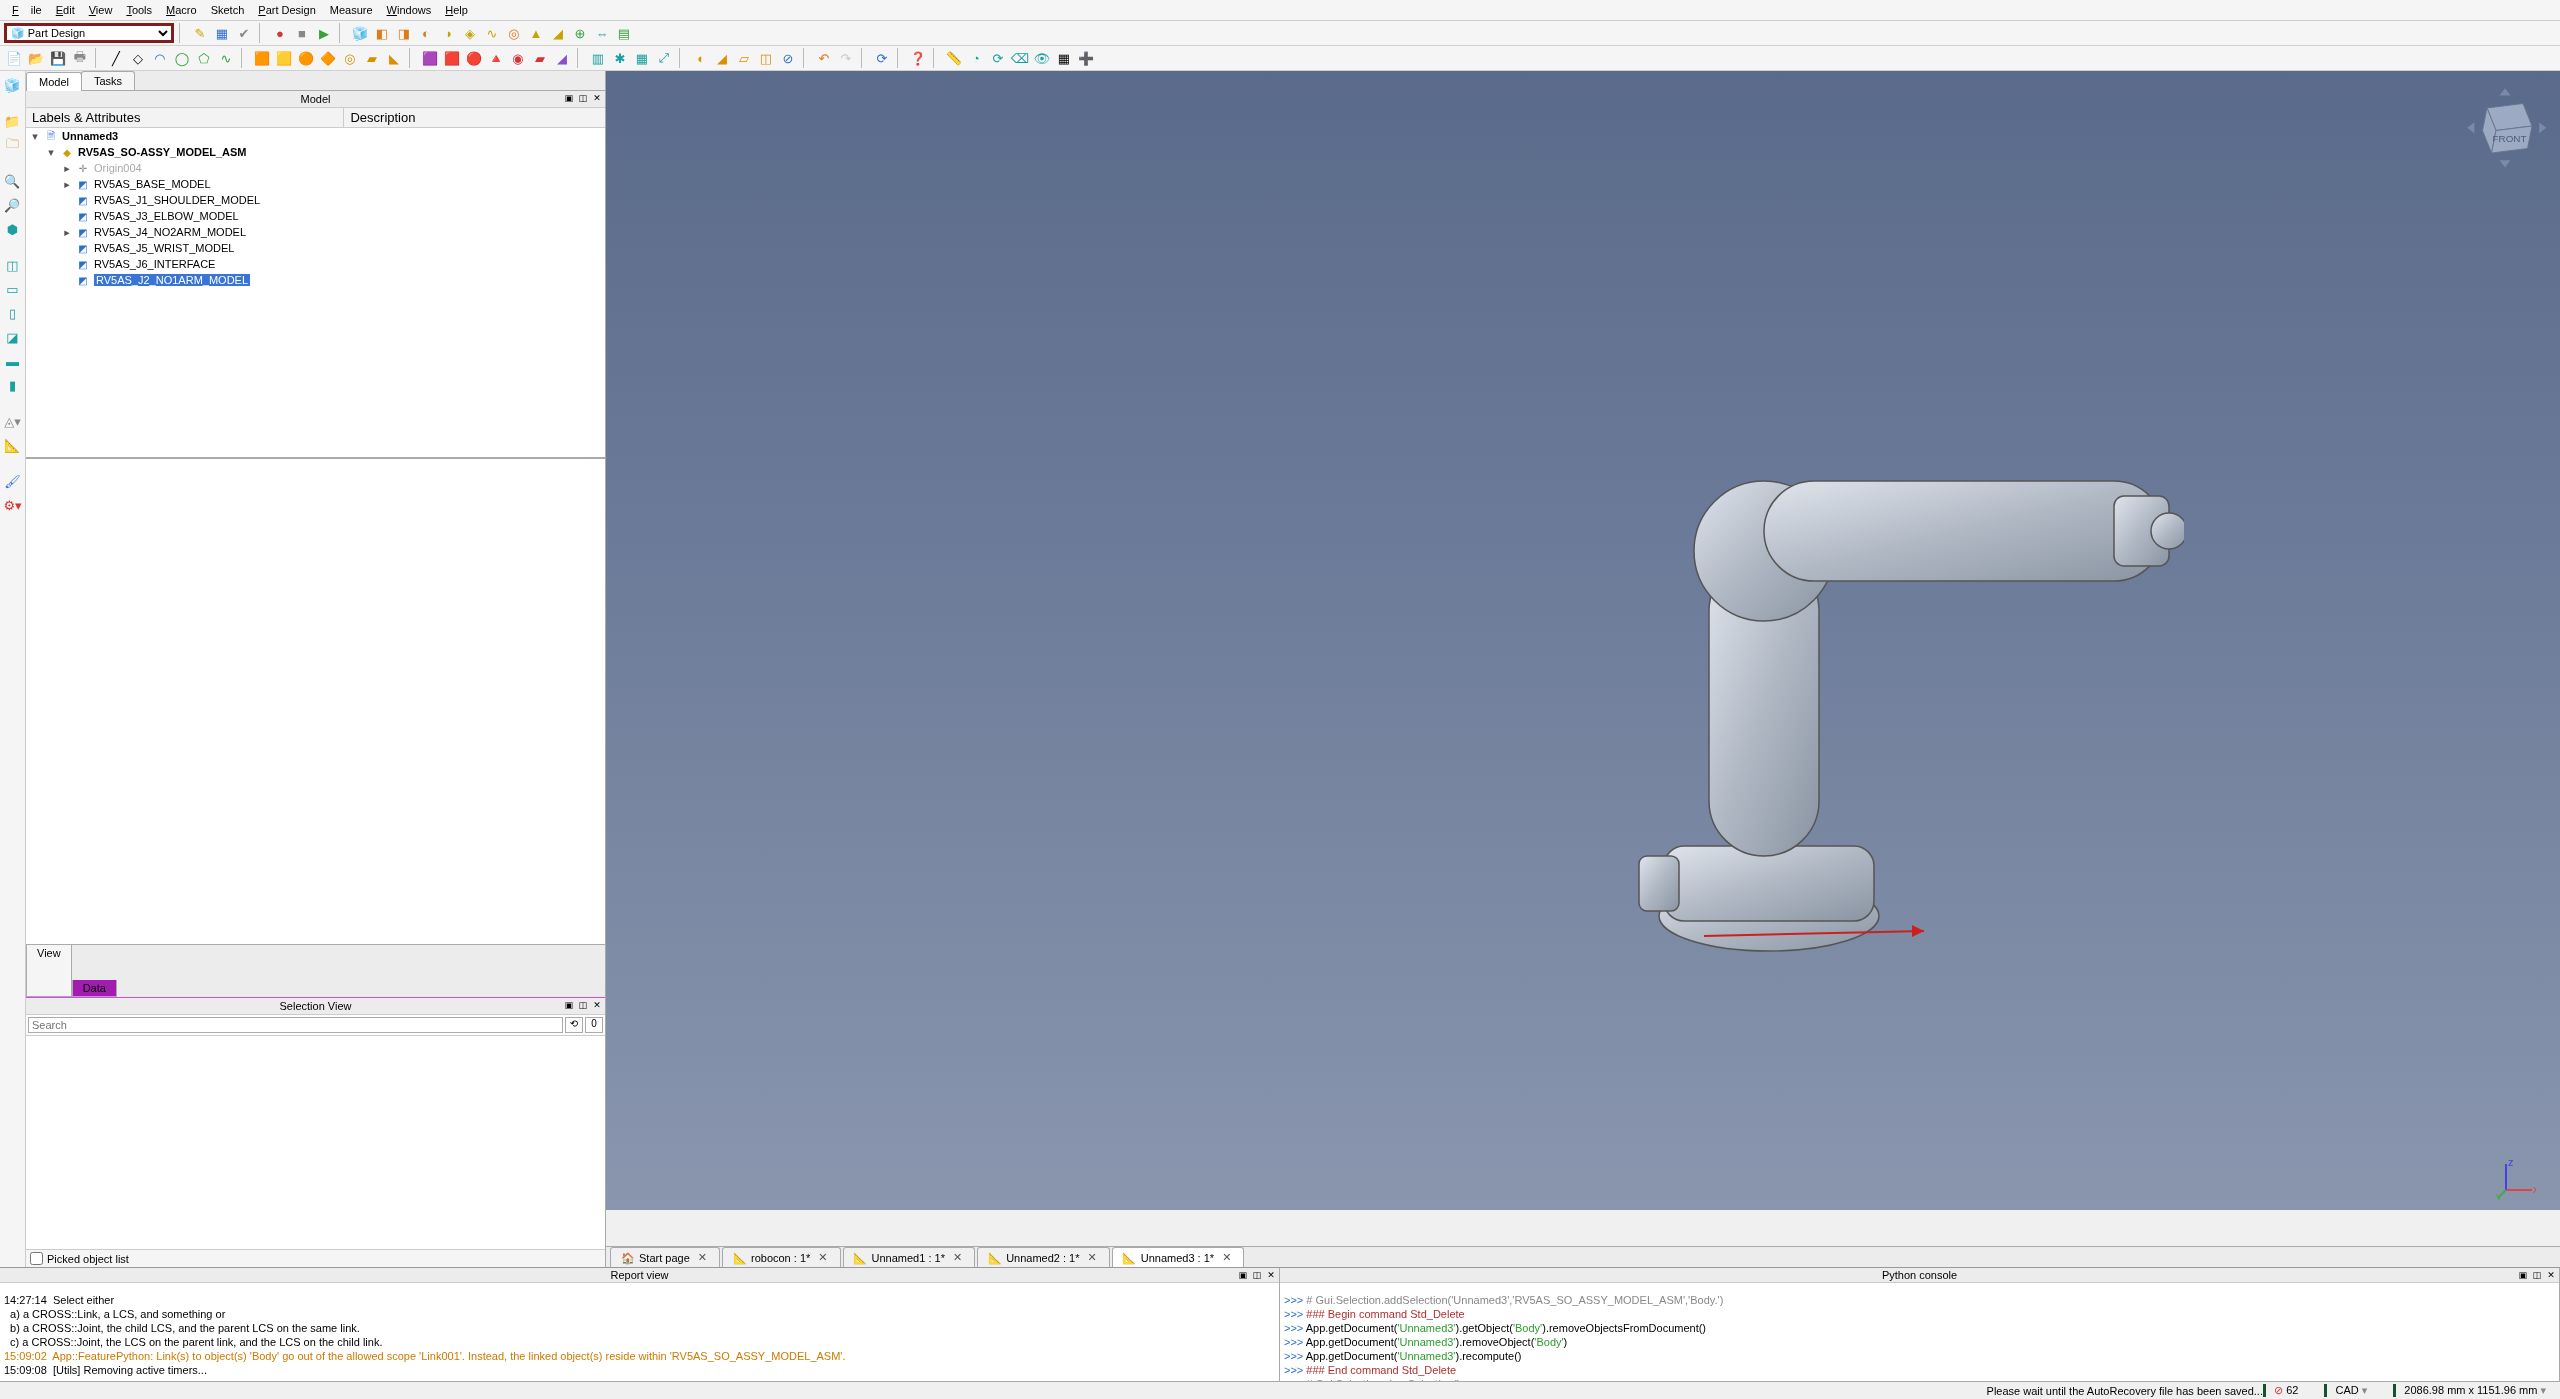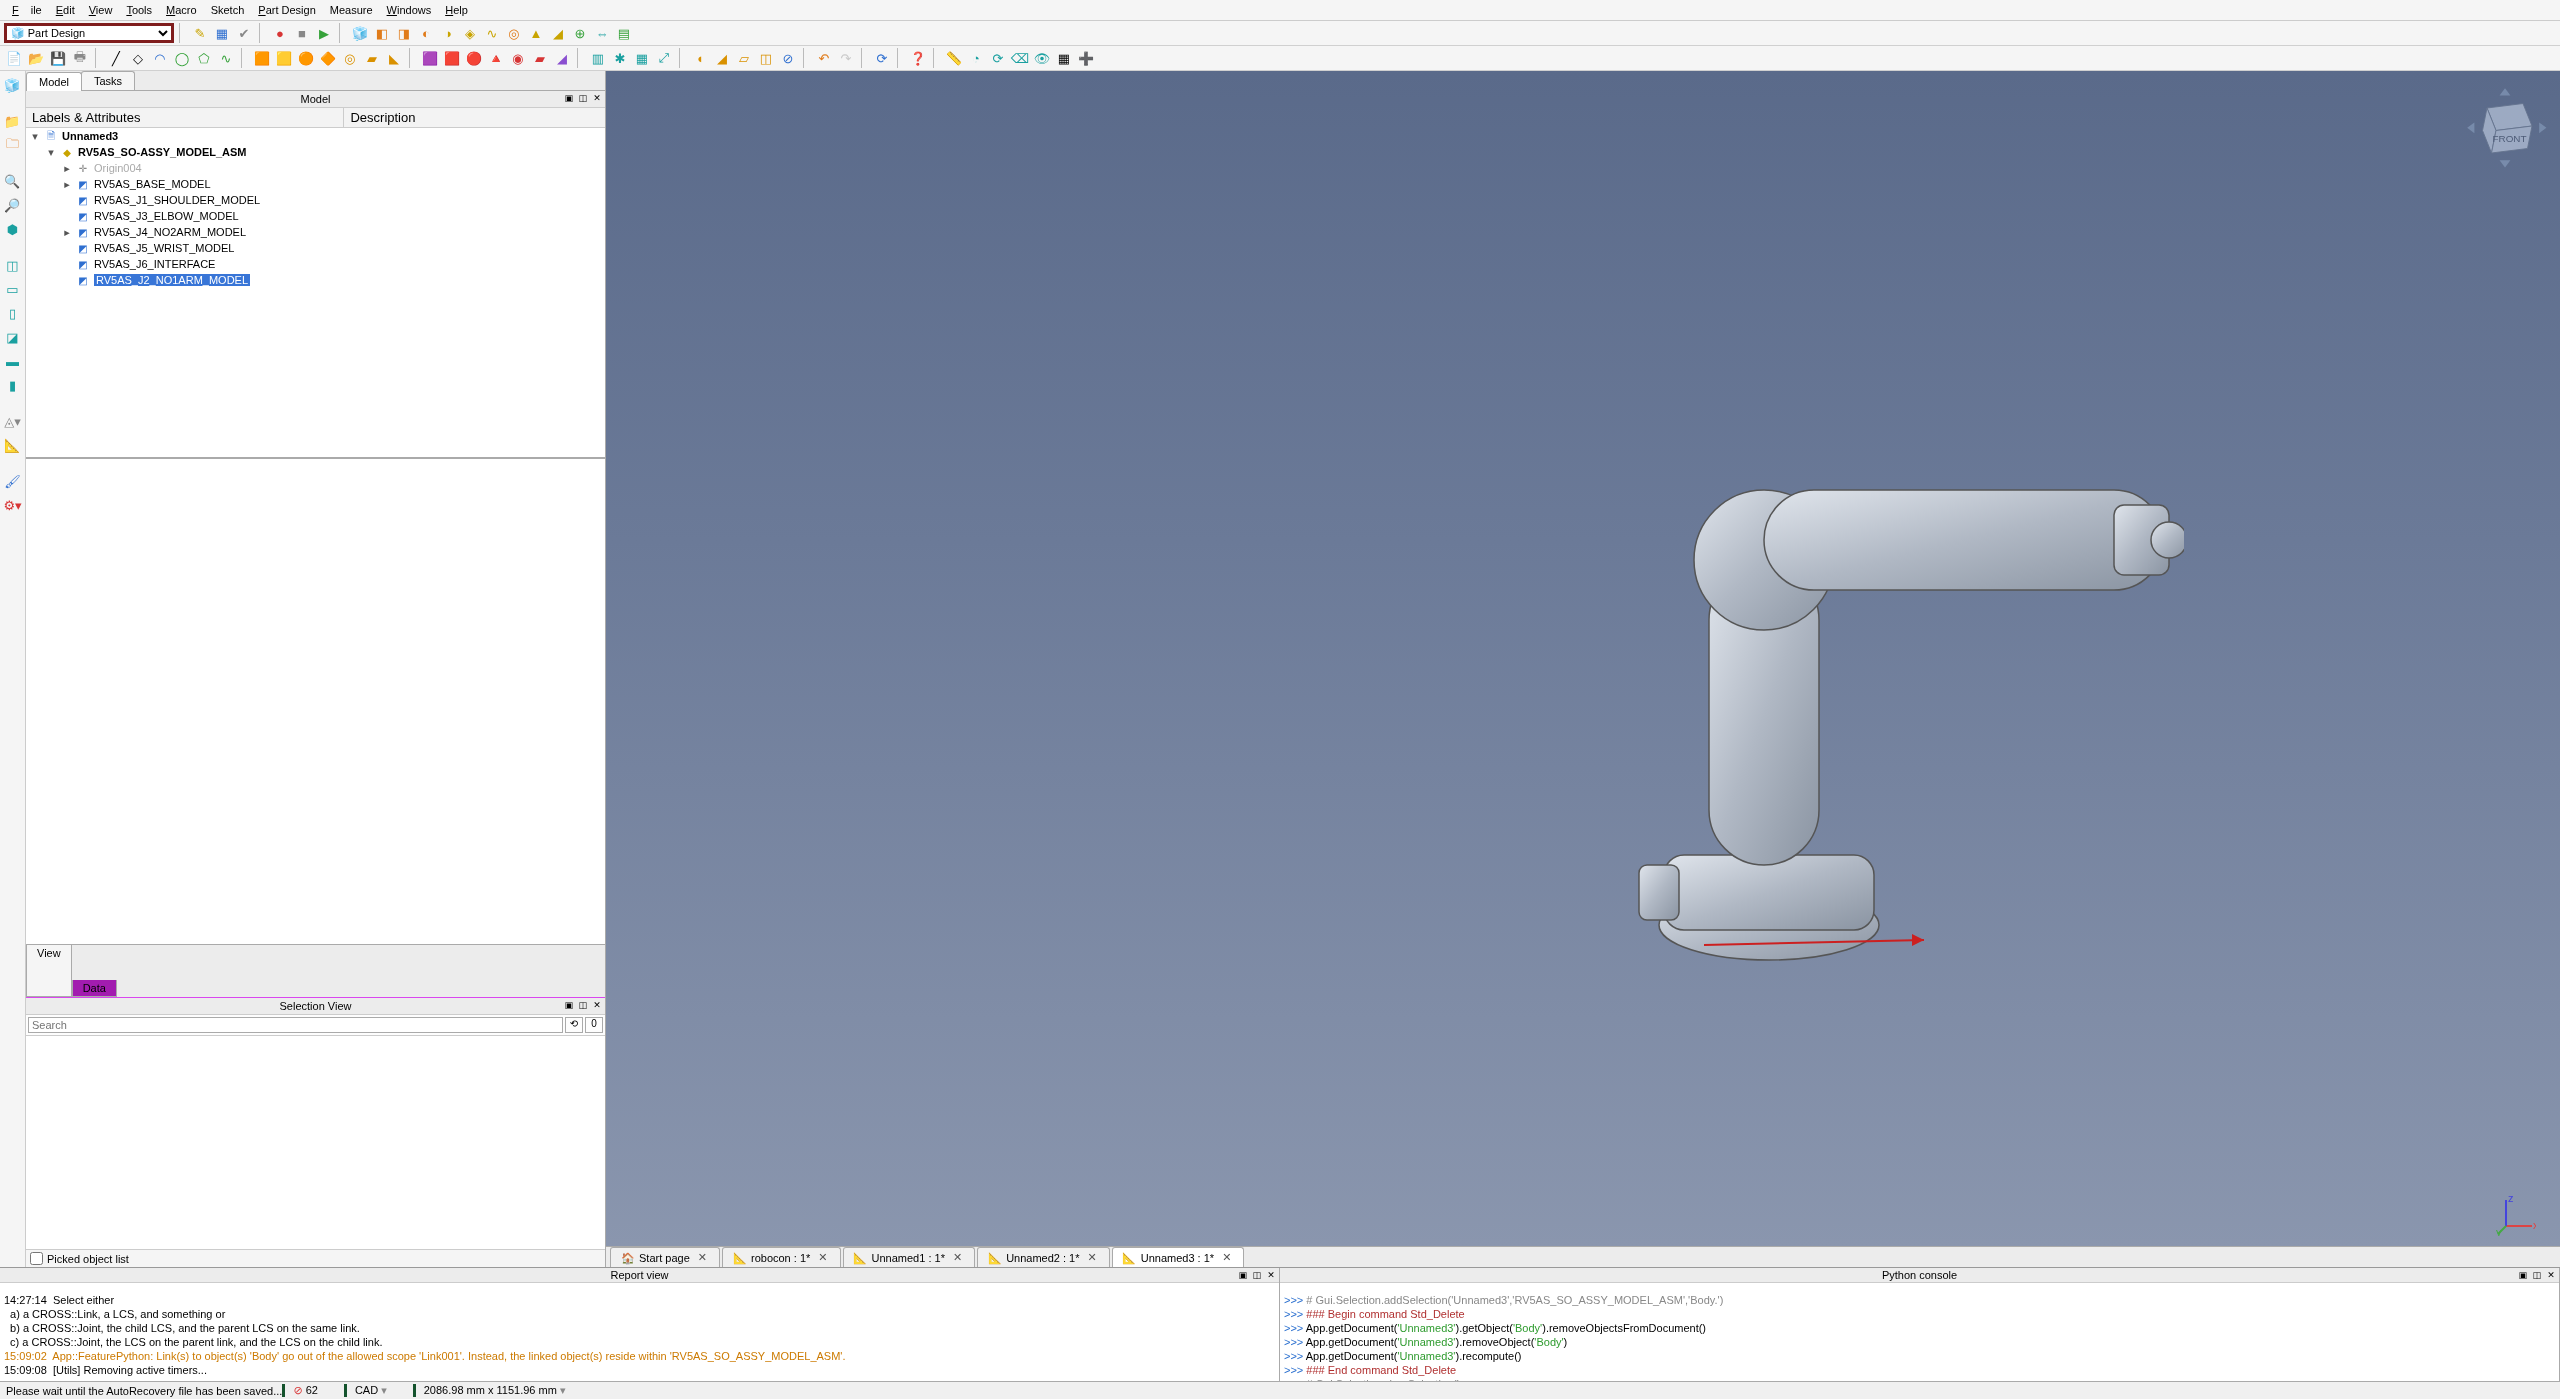--- a/index.html
+++ b/index.html
@@ -49,36 +49,36 @@
 .prop-tabs .ptab { padding: 2px 10px; border: 1px solid #aaa; border-top: none; cursor: pointer; background: #f5f5f5; }
 .prop-tabs .ptab.active { background: #a21caf; margin-top: 35px; }
 
 .selection-panel { flex: 0 0 auto; display: flex; flex-direction: column; border-top: 1px solid #d946ef; height: 270px; }
 .search-row { display: flex; padding: 2px; border-bottom: 1px solid #ccc; }
 .search-row input { flex: 1; border: 1px solid #aaa; padding: 1px 3px; font-size: 11px; }
 .search-row .btn { width: 18px; text-align: center; border: 1px solid #aaa; margin-left: 2px; cursor: pointer; font-size: 10px; }
 .sel-body { flex: 1; background: #fff; }
 .picked-row { display: flex; align-items: center; gap: 4px; border-top: 1px solid #ccc; padding: 2px 4px; background: #f5f5f5; }
 
-.viewport-wrap { flex: 1; display: flex; flex-direction: column; min-width: 0; }
+.viewport-wrap { flex: 1; display: flex; flex-direction: column; min-width: 0; gap: 36px; }
 .viewport { flex: 1; position: relative; background: linear-gradient(#5a6a8a 0%, #6b7a98 40%, #8a96ae 100%); overflow: hidden; }
 .navcube { position: absolute; top: 10px; right: 10px; width: 90px; height: 90px; opacity: 0.6; }
 .axes { position: absolute; bottom: 10px; right: 24px; width: 40px; height: 40px; }
 .doc-tabs { display: flex; background: #ececec; border-top: 1px solid #aaa; padding: 0 4px; }
 .doc-tab { display: flex; align-items: center; gap: 6px; padding: 3px 10px; border: 1px solid #aaa; border-bottom: none; background: #f0f0f0; margin-right: 2px; cursor: pointer; border-radius: 3px 3px 0 0; }
 .doc-tab.active { background: #fff; }
 .doc-tab .ico { width: 12px; height: 12px; }
 .doc-tab .x { color: #555; cursor: pointer; padding: 0 2px; }
 
 .bottom-panels { display: flex; height: 114px; border-top: 1px solid #999; }
 .report-panel, .python-panel { flex: 1; display: flex; flex-direction: column; background: #fff; border-right: 1px solid #aaa; min-width: 0; }
 .bp-header { background: #ececec; border-bottom: 1px solid #ccc; text-align: center; padding: 1px 4px; position: relative; font-size: 11px; }
 .bp-body { flex: 1; overflow: auto; font-family: "DejaVu Sans Mono", Consolas, monospace; font-size: 11px; line-height: 14px; padding: 10px 4px; white-space: pre; }
 
-.statusbar { display: flex; align-items: center; justify-content: flex-start; background: #f0f0f0; border-top: 1px solid #aaa; padding: 2px 6px; font-size: 11px; }
+.statusbar { display: flex; align-items: center; justify-content: flex-end; background: #f0f0f0; border-top: 1px solid #aaa; padding: 2px 6px; font-size: 11px; }
 .statusbar .right { display: flex; gap: 18px; align-items: center; }
 .statusbar .box { border-left: 3px solid #14532d; padding: 0 8px; }
 
 
 .c-yellow{color:#c9a400}.c-red{color:#d73535}.c-green{color:#36a23a}.c-blue{color:#2f6fd0}.c-orange{color:#e07b1a}.c-purple{color:#8a4fd0}.c-teal{color:#1aa0a0}.c-grey{color:#888}
 .cube-orange{color:#d99100}
 
 
 .r-blk{color:#000}.r-orn{color:#cc7a00}.r-red{color:#b03030}.r-grn{color:#2e9b2e}.r-blu{color:#2a6fcf}.r-gry{color:#888}
 

